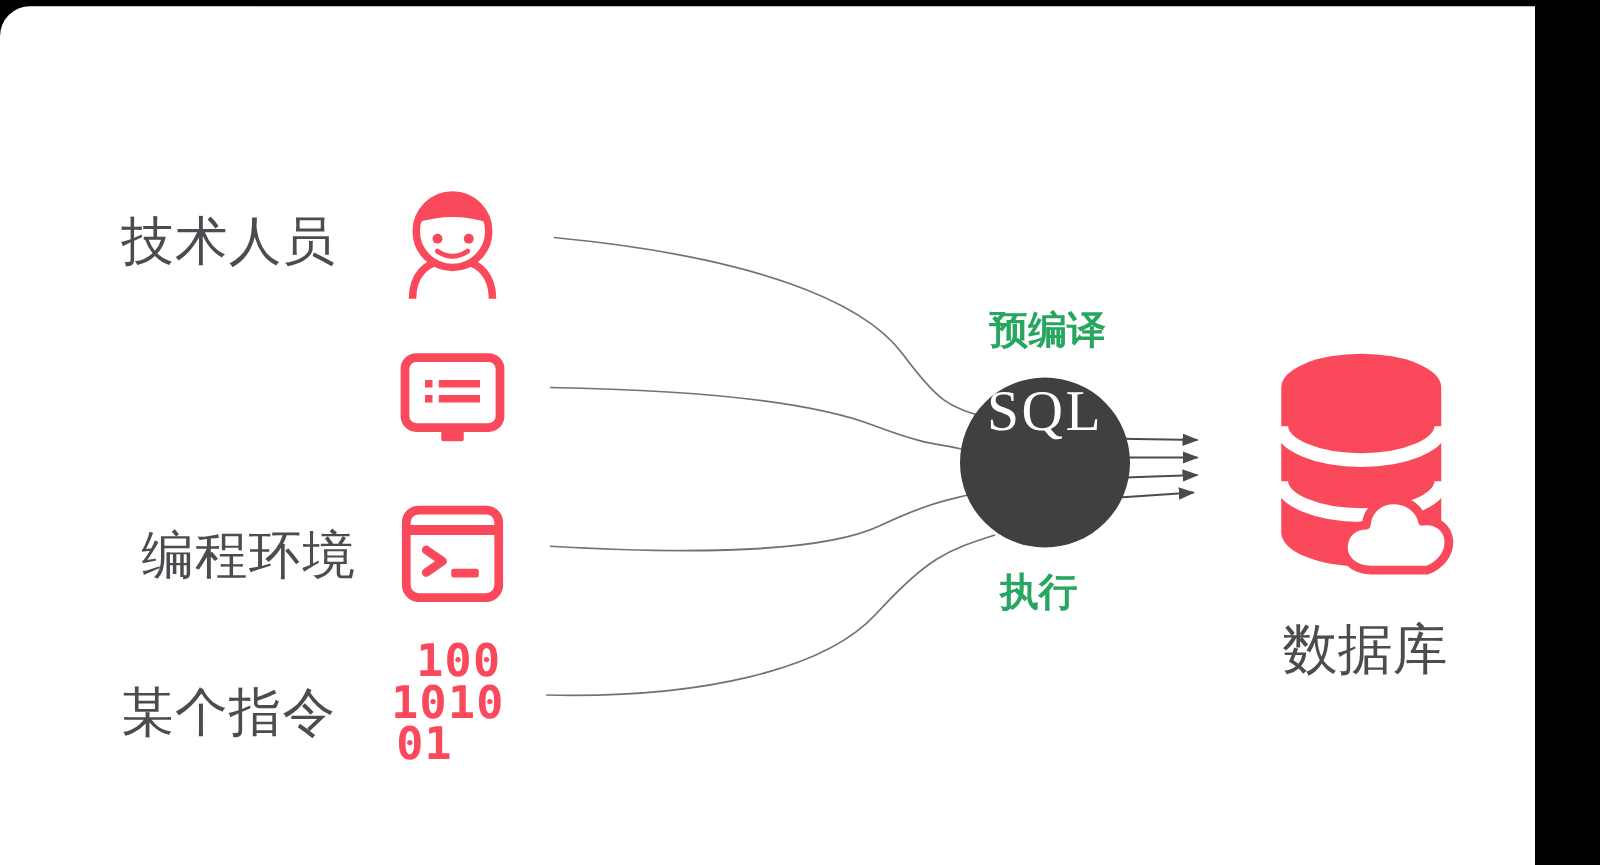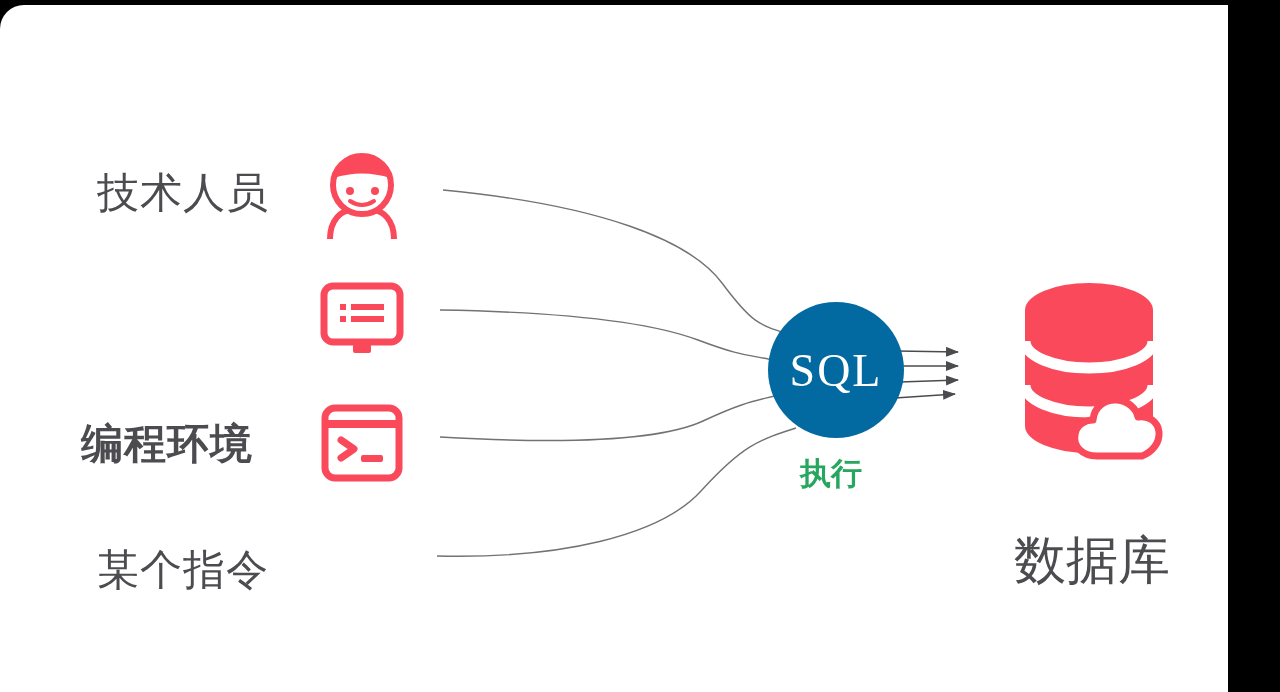--- a/index.html
+++ b/index.html
@@ -5,23 +5,23 @@
   html,body{margin:0;padding:0;background:#000;}
   .canvas{position:relative;width:1228px;height:692px;background:#000;overflow:hidden;
           font-family:"Liberation Sans",sans-serif;}
   .stage{position:absolute;left:0;top:5px;width:1280px;height:687px;background:#fff;
          border-radius:24px 24px 0 0;}
   .abs{position:absolute;}
   .src-label{font-size:42px;color:#4c4c50;letter-spacing:1px;white-space:nowrap;}
   .green-note{font-size:31px;color:#27a65f;font-weight:600;white-space:nowrap;
               transform:translateX(-50%);}
   .sql-circle{left:768px;top:297px;width:136px;height:136px;border-radius:50%;
-              background:#0369a1;display:flex;align-items:center;justify-content:center;}
+              background:#404040;display:flex;align-items:flex-start;justify-content:center;}
   .sql-text{font-family:"Liberation Serif",serif;font-size:46px;color:#fff;letter-spacing:2px;}
-  .target-label{font-size:52px;color:#4c4c50;transform:translateX(-50%);white-space:nowrap;margin-top:36px;}
+  .target-label{font-size:44px;color:#4c4c50;transform:translateX(-50%);white-space:nowrap;}
   .binary{font-family:"DejaVu Sans Mono",monospace;font-weight:bold;color:#f9495a;
           font-size:36px;line-height:0.92;letter-spacing:1px;}
   .binary div:nth-child(1){margin-left:20px;}
   .binary div:nth-child(3){margin-left:4px;}
   svg{display:block;}
   .overlay{position:absolute;left:0;top:0;pointer-events:none;}
 </style>
 </head>
 <body>
 
@@ -42,21 +42,21 @@
       </g>
       <g fill="none" stroke="#4a4b4e" stroke-width="1.6">
         <path d="M 897 351 L 958 352" marker-end="url(#ah)"></path>
         <path d="M 900 366 L 958 366" marker-end="url(#ah)"></path>
         <path d="M 900 382 L 958 380" marker-end="url(#ah)"></path>
         <path d="M 895 398 L 955 394" marker-end="url(#ah)"></path>
       </g>
     </svg>
 
     <div class="abs src-label" style="left:97px;top:160px;">技术人员</div>
-    <div class="abs src-label" style="left:81px;top:411px;font-weight:bold;">编程环境</div>
+    <div class="abs src-label" style="left:113px;top:411px;">编程环境</div>
     <div class="abs src-label" style="left:97px;top:537px;">某个指令</div>
 
     <svg class="abs" style="left:320px;top:140px;" width="84" height="94" viewBox="0 0 84 94">
       <path d="M 10 94 C 10 74 22 66 30 65" fill="none" stroke="#f9495a" stroke-width="6" stroke-linecap="round"></path>
       <path d="M 74 94 C 74 74 62 66 54 65" fill="none" stroke="#f9495a" stroke-width="6" stroke-linecap="round"></path>
       <circle cx="42" cy="40" r="29" fill="#fff" stroke="#f9495a" stroke-width="6"></circle>
       <path d="M 13.5 33 Q 42 24 70.5 33 A 29 29 0 0 0 13.5 33 Z" fill="#f9495a"></path>
       <circle cx="30" cy="46" r="4" fill="#f9495a"></circle>
       <circle cx="55" cy="46" r="4" fill="#f9495a"></circle>
       <path d="M 30 56 Q 42 64 54 56" fill="none" stroke="#f9495a" stroke-width="4" stroke-linecap="round"></path>
@@ -71,21 +71,27 @@
       <rect x="33" y="62" width="18" height="9" rx="2" fill="#f9495a"></rect>
     </svg>
 
     <svg class="abs" style="left:321px;top:399px;" width="82" height="78" viewBox="0 0 82 78">
       <rect x="4" y="4" width="74" height="70" rx="10" fill="#fff" stroke="#f9495a" stroke-width="7"></rect>
       <rect x="5" y="16" width="72" height="8" fill="#f9495a"></rect>
       <path d="M 20 36 L 33 45 L 20 54" fill="none" stroke="#f9495a" stroke-width="7" stroke-linecap="round" stroke-linejoin="round"></path>
       <rect x="40" y="51" width="22" height="7" rx="2" fill="#f9495a"></rect>
     </svg>
 
+    <div class="abs binary" style="left:313px;top:508px;">
+      <div>100</div>
+      <div>1010</div>
+      <div>01</div>
+    </div>
 
+    <div class="abs green-note" style="left:838px;top:238px;">预编译</div>
     <div class="abs green-note" style="left:831px;top:448px;">执行</div>
 
     <div class="abs sql-circle">
       <span class="sql-text">SQL</span>
     </div>
 
     <svg class="abs" style="left:1015px;top:273px;" width="150" height="192" viewBox="0 0 150 192">
       <path d="M 10 32 A 64 27 0 0 1 138 32 L 138 148 A 64 27 0 0 1 10 148 Z" fill="#f9495a"></path>
       <path d="M 10 63  A 64 27 0 0 0 138 63" fill="none" stroke="#fff" stroke-width="11"></path>
       <path d="M 10 107 A 64 27 0 0 0 138 107" fill="none" stroke="#fff" stroke-width="11"></path>

